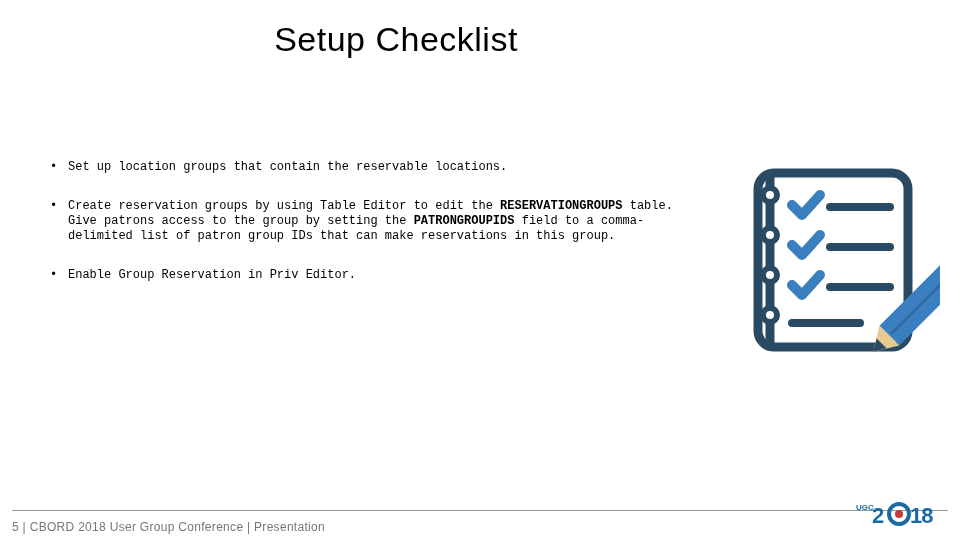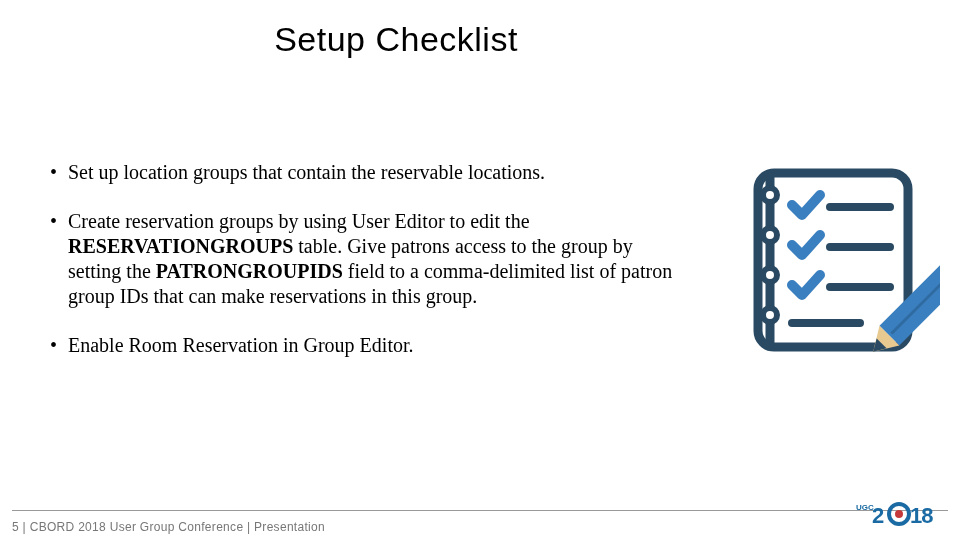--- a/index.html
+++ b/index.html
@@ -1,21 +1,21 @@
 <!DOCTYPE html>
 <html><head>
 <meta charset="utf-8">
 <style>
   * { margin: 0; padding: 0; box-sizing: border-box; }
   html, body { width: 960px; height: 540px; font-family: "Segoe UI", Arial, sans-serif; background: #fff; color: #000; }
   .slide { width: 960px; height: 540px; position: relative; }
   .title { position: absolute; top: 20px; left: 0; width: 792px; text-align: center; font-size: 34px; font-weight: 400; letter-spacing: .5px; }
   .content { position: absolute; top: 160px; left: 50px; width: 640px; }
   .content ul { list-style: none; }
-  .content li { font-family: Liberation Serif, serif; font-size: 20px; line-height: 1.25; margin-bottom: 24px; padding-left: 18px; position: relative; }
+  .content li { font-family: Liberation Mono, monospace; font-size: 12px; line-height: 1.25; margin-bottom: 24px; padding-left: 18px; position: relative; }
   .content li::before { content: "•"; position: absolute; left: 0; top: 0; }
   .bold { font-weight: 700; margin-top: 23px; }
   .illustration { position: absolute; top: 155px; right: 20px; width: 210px; height: 210px; }
   .footer { position: absolute; bottom: 22px; left: 0; width: 960px; }
   .footer-line { position: absolute; top: -8px; left: 12px; width: 936px; height: 1px; background: #999; }
   .footer-text { position: absolute; left: 12px; top: 2px; font-size: 12px; color: #777; letter-spacing: .3px; }
   .logo { position: absolute; right: 18px; bottom: 14px; width: 88px; height: 26px; }
 </style>
 </head>
 <body>
@@ -23,24 +23,24 @@
 <div class="slide">
 
   <h1 class="title">Setup Checklist</h1>
 
   <div class="content">
     <ul>
       <li>
         <span>Set up location groups that contain the reservable locations.</span>
       </li>
       <li>
-        <span>Create reservation groups by using User Editor to edit the </span><span class="bold">RESERVATIONGROUPS</span><span> table. Give patrons access to the group by setting the </span><span class="bold">PATRONGROUPIDS</span><span> field to a comma-delimited list of patron group IDs that can make reservations in this group.</span>
+        <span>Create reservation groups by using Table Editor to edit the </span><span class="bold">RESERVATIONGROUPS</span><span> table. Give patrons access to the group by setting the </span><span class="bold">PATRONGROUPIDS</span><span> field to a comma-delimited list of patron group IDs that can make reservations in this group.</span>
       </li>
       <li>
-        <span>Enable Room Reservation in Group Editor.</span>
+        <span>Enable Group Reservation in Priv Editor.</span>
       </li>
     </ul>
   </div>
 
   <div class="illustration">
     <svg viewBox="0 0 210 210" width="210" height="210">
 
       <rect x="28" y="18" width="150" height="174" rx="16" fill="#fff" stroke="#2a4a63" stroke-width="9"></rect>
 
       <line x1="40" y1="18" x2="40" y2="192" stroke="#2a4a63" stroke-width="9"></line>

